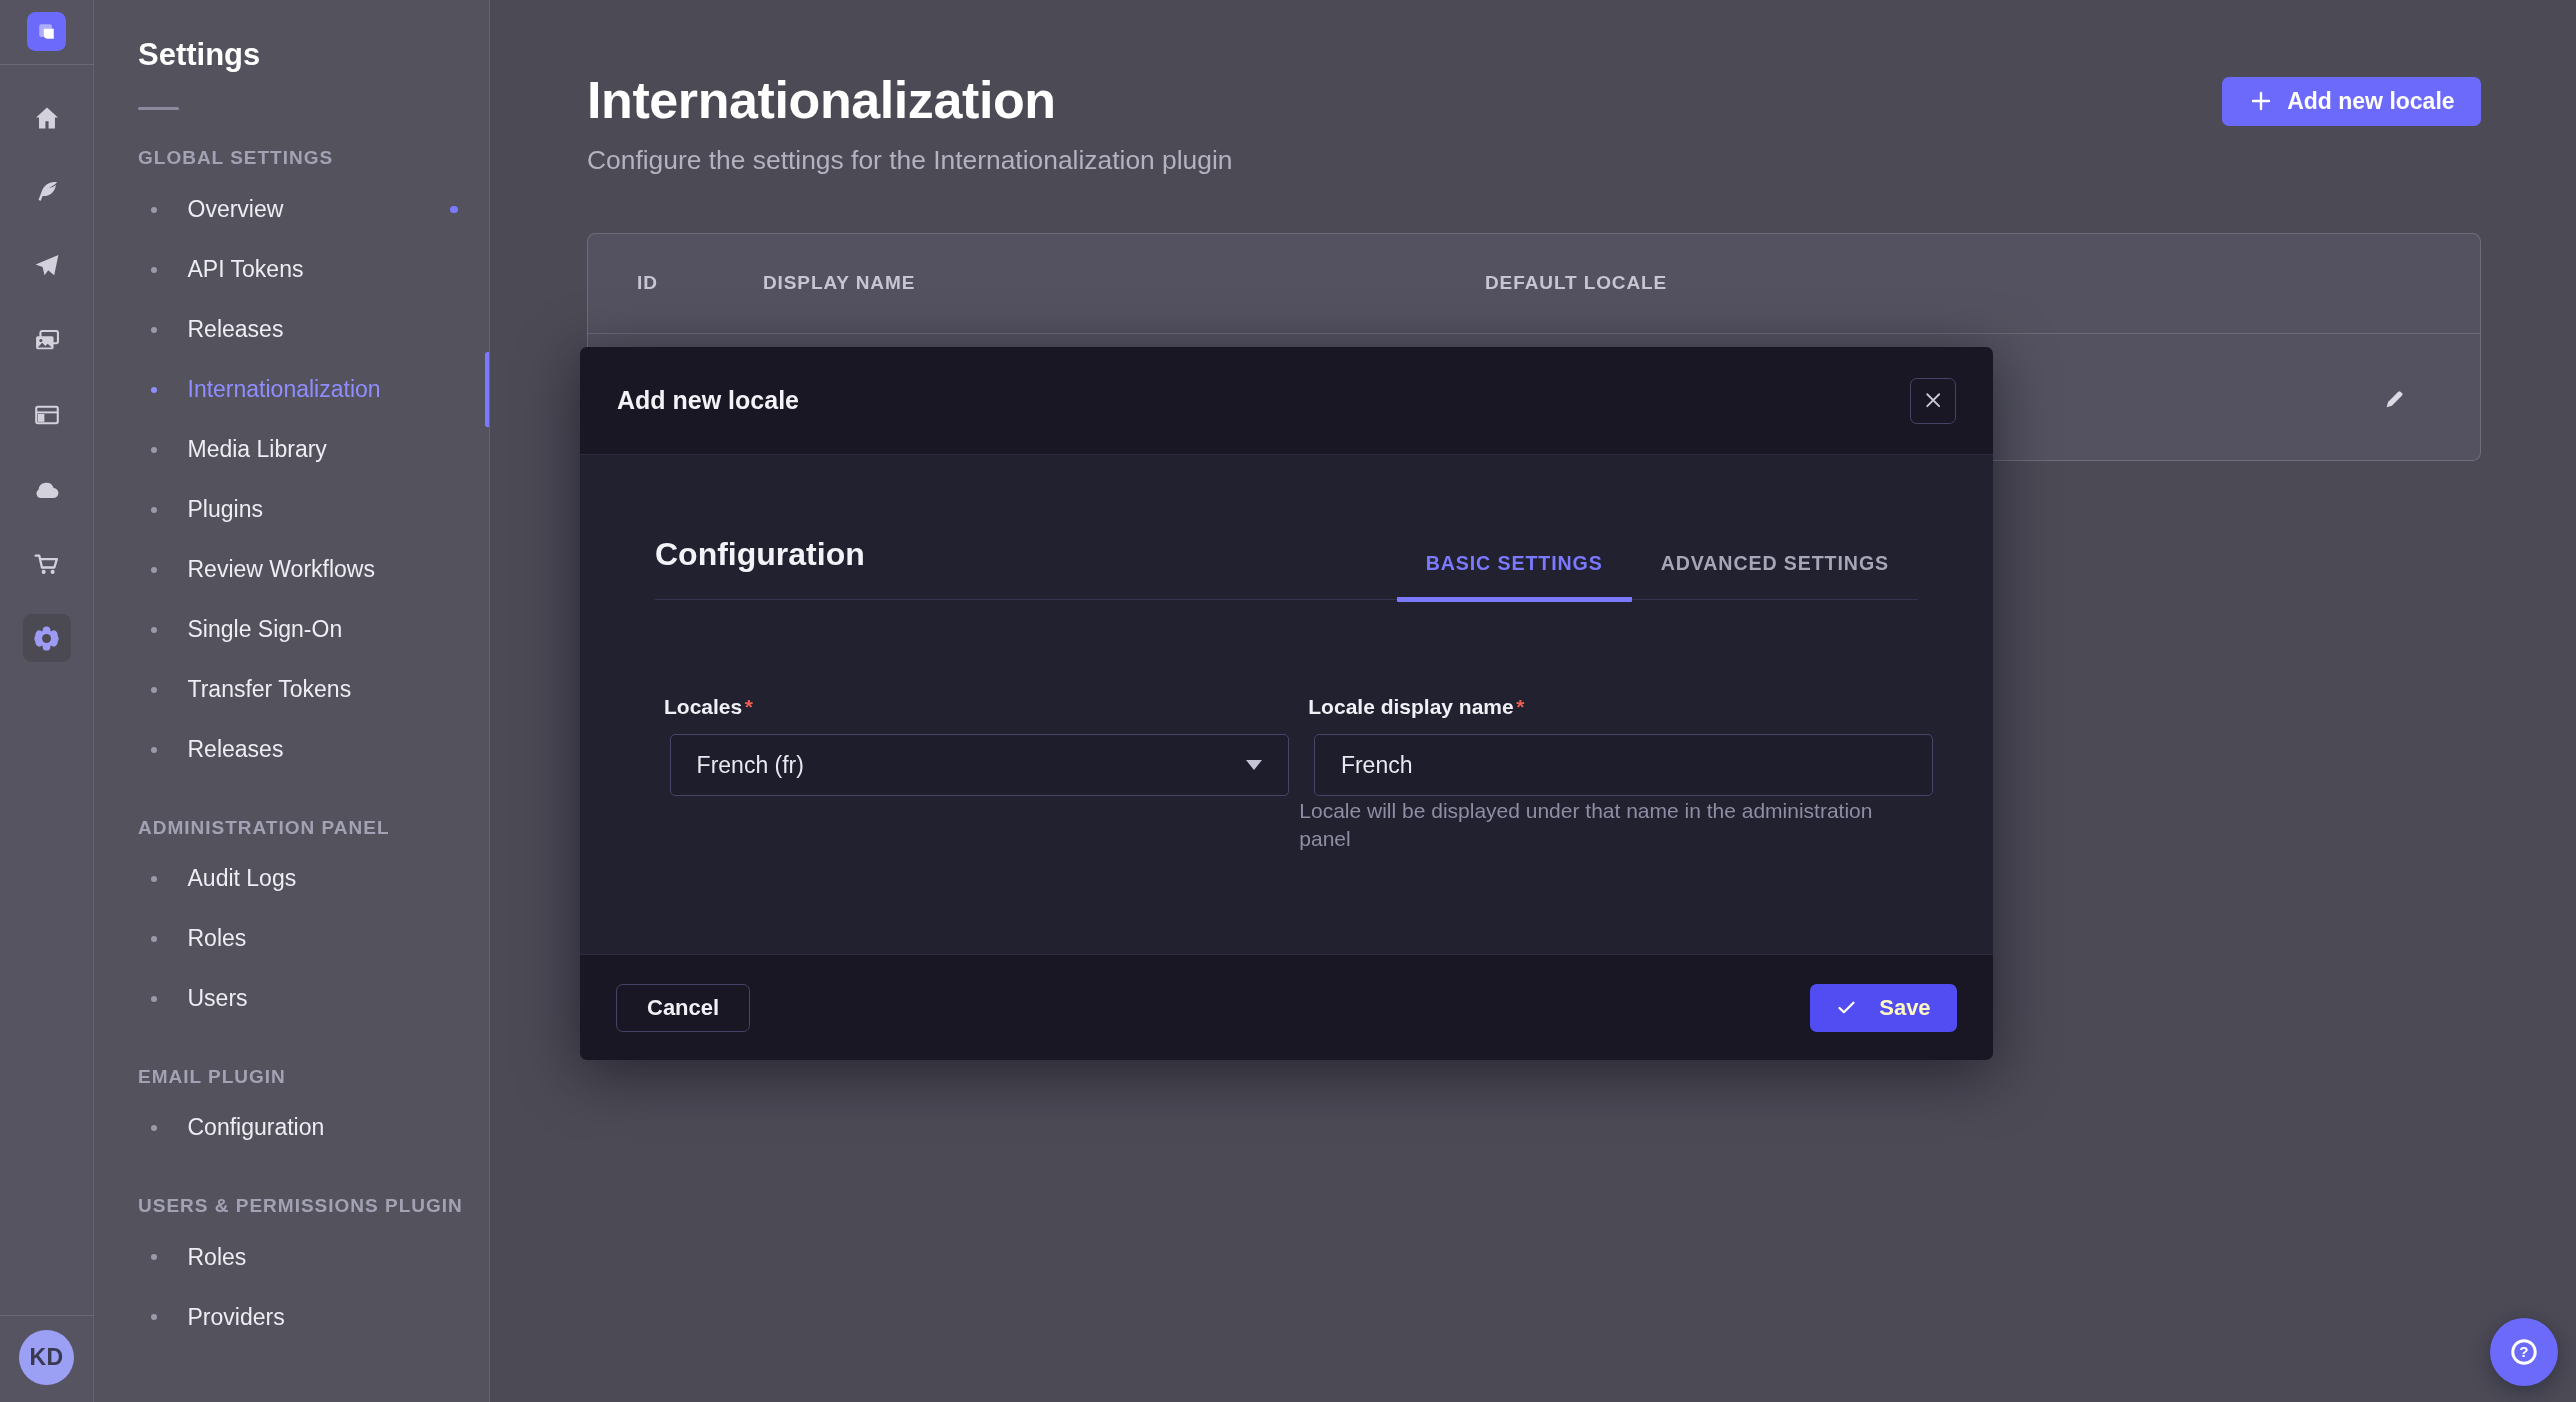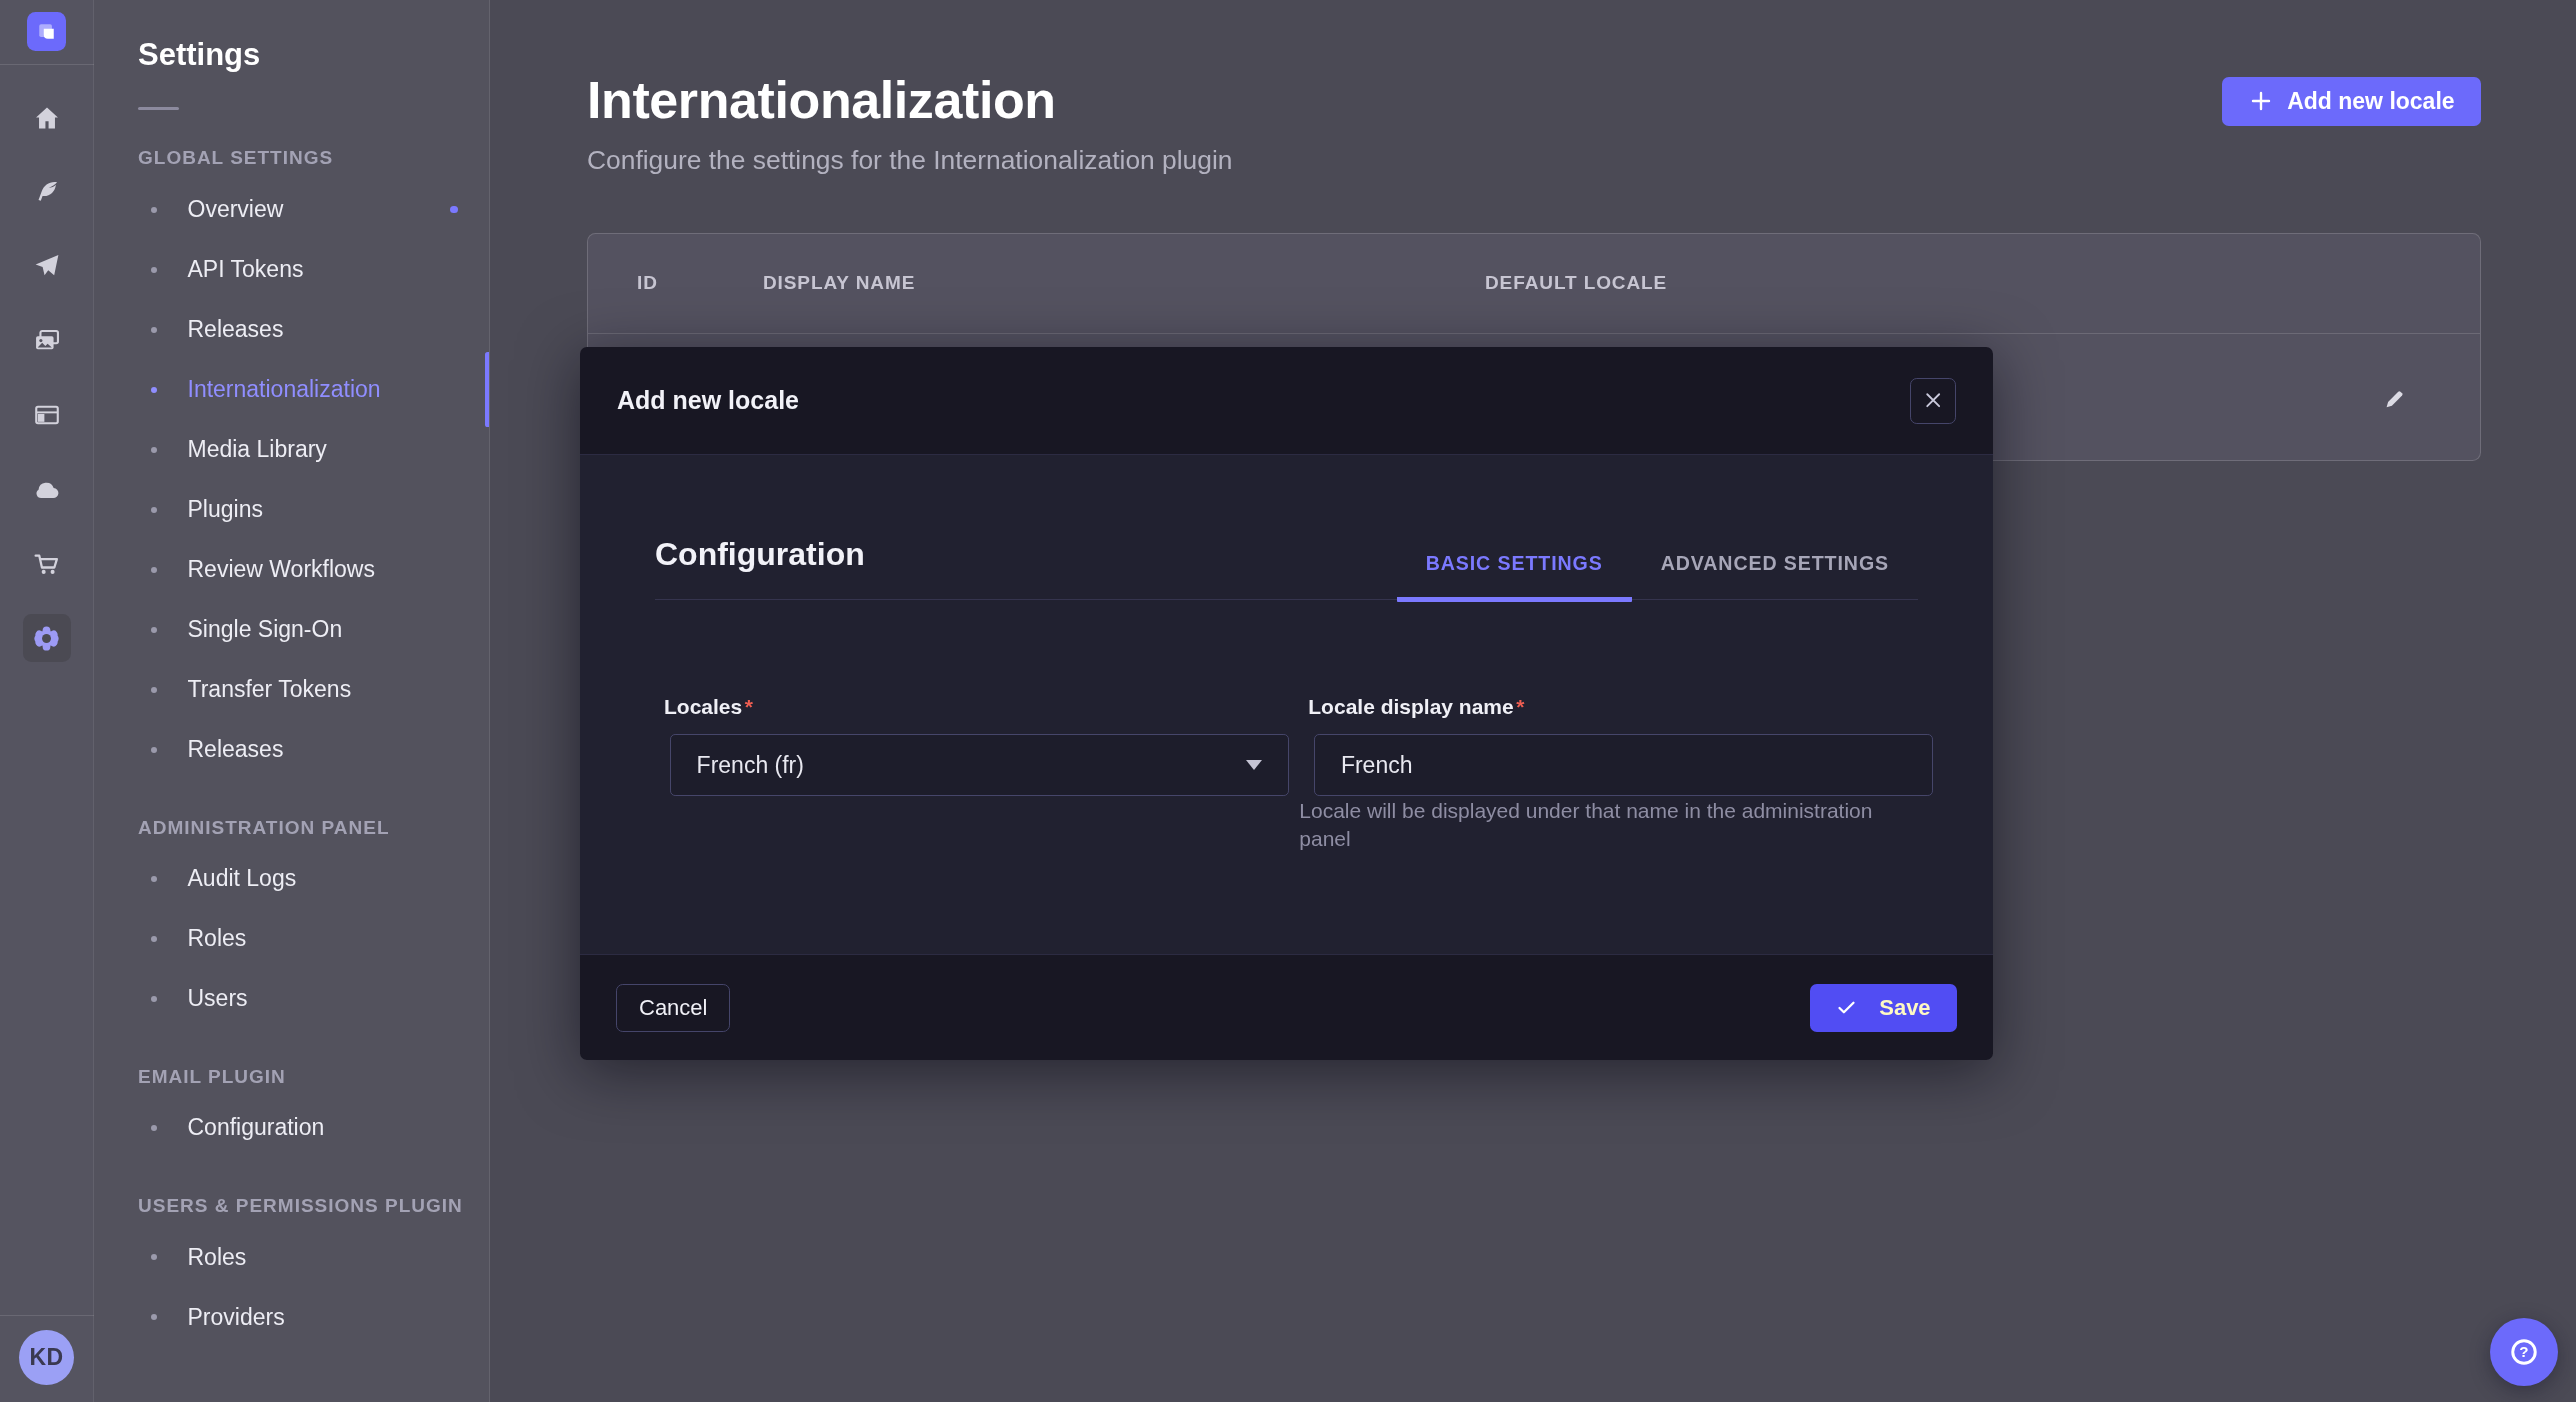--- a/index.html
+++ b/index.html
@@ -82,22 +82,22 @@
   .req { color:#EE5E52; margin-left:2.6px; }
   .control { height:62px; border:0.9px solid #46466A; border-radius:5.1px; background:#1D1D2B;
              display:flex; align-items:center; padding:0 25.6px; font-size:23px; color:#E8E8F0; width:100%;margin-left:15px; }
   .select-box { justify-content:space-between; cursor:pointer; }
   .caret-down { width:0; height:0; border-left:8.5px solid transparent; border-right:8.5px solid transparent;
                 border-top:10.2px solid #C5C4D4; }
   .text-input { font-family:"Liberation Sans", sans-serif; outline:none; }
   .hint { margin-top:1px; font-size:21px; line-height:28px; color:#8E8DA3; max-width:613px; }
   .modal-footer { height:106px; flex-shrink:0; background:#181723; border-top:0.9px solid #2C2B42;
                   padding:0 36px; display:flex; align-items:center; justify-content:space-between; }
-  .btn-cancel { height:48px; padding:0 22px; background:transparent; border:0.9px solid #45456A;
-                color:#F0F0F6; font-size:22px; font-weight:400; }
+  .btn-cancel { height:48px; padding:0 30px; background:transparent; border:0.9px solid #45456A;
+                color:#F0F0F6; font-size:22px; font-weight:700; }
   .btn-save { height:48px; padding:0 26.4px; background:#514DF3; color:#fef9c3; font-size:22px; font-weight:600; gap:22px; }
 
   
   .help-fab { position:absolute; right:18px; bottom:16px; width:68px; height:68px; border-radius:50%;
               background:#6C6AFB; border:none; display:flex; align-items:center; justify-content:center;
               cursor:pointer; box-shadow:0 5.1px 20.4px rgba(20,20,40,.4); z-index:20; }
 </style>
 </head>
 <body>
 

